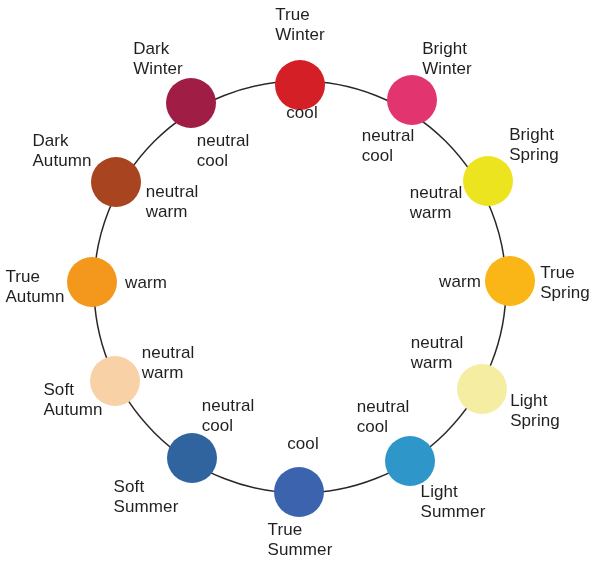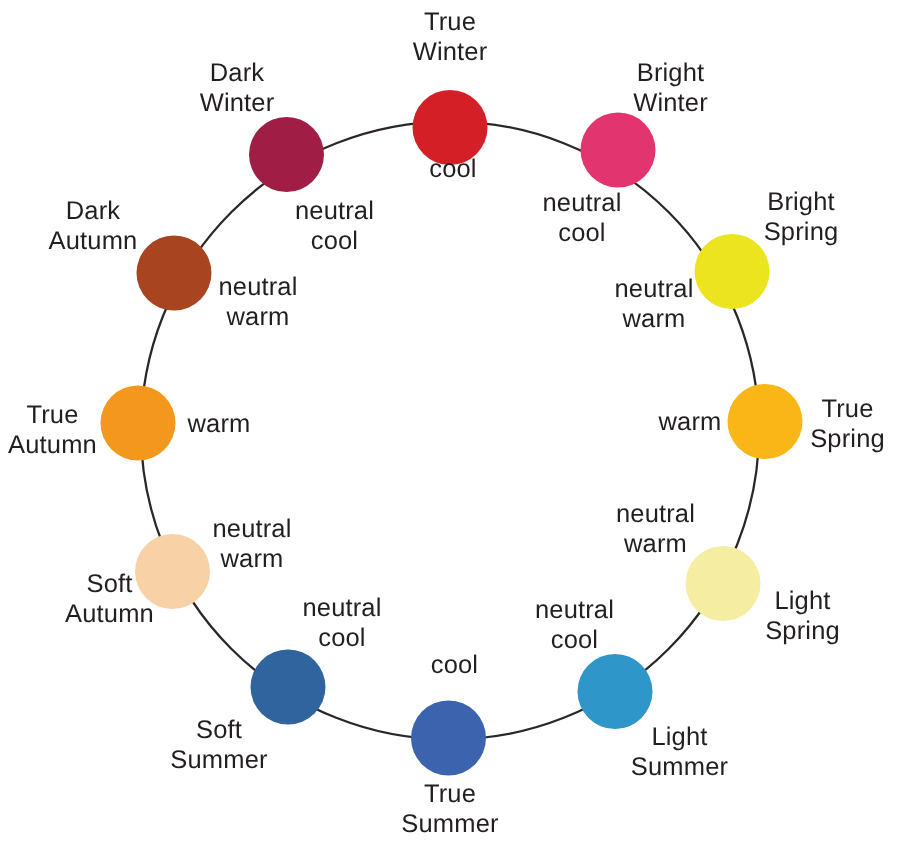--- a/index.html
+++ b/index.html
@@ -25,21 +25,20 @@
   .dot {
     position: absolute;
     width: 50px;
     height: 50px;
     border-radius: 50%;
     transform: translate(-50%, -50%);
   }
   .label {
     position: absolute;
     transform: translate(-50%, -50%);
-    text-align: center;
     white-space: pre-line;
     color: #231f20;
     font-size: 17px;
     line-height: 1.18;
     letter-spacing: 0.1px;
   }
 </style>
 </head>
 <body>
 

